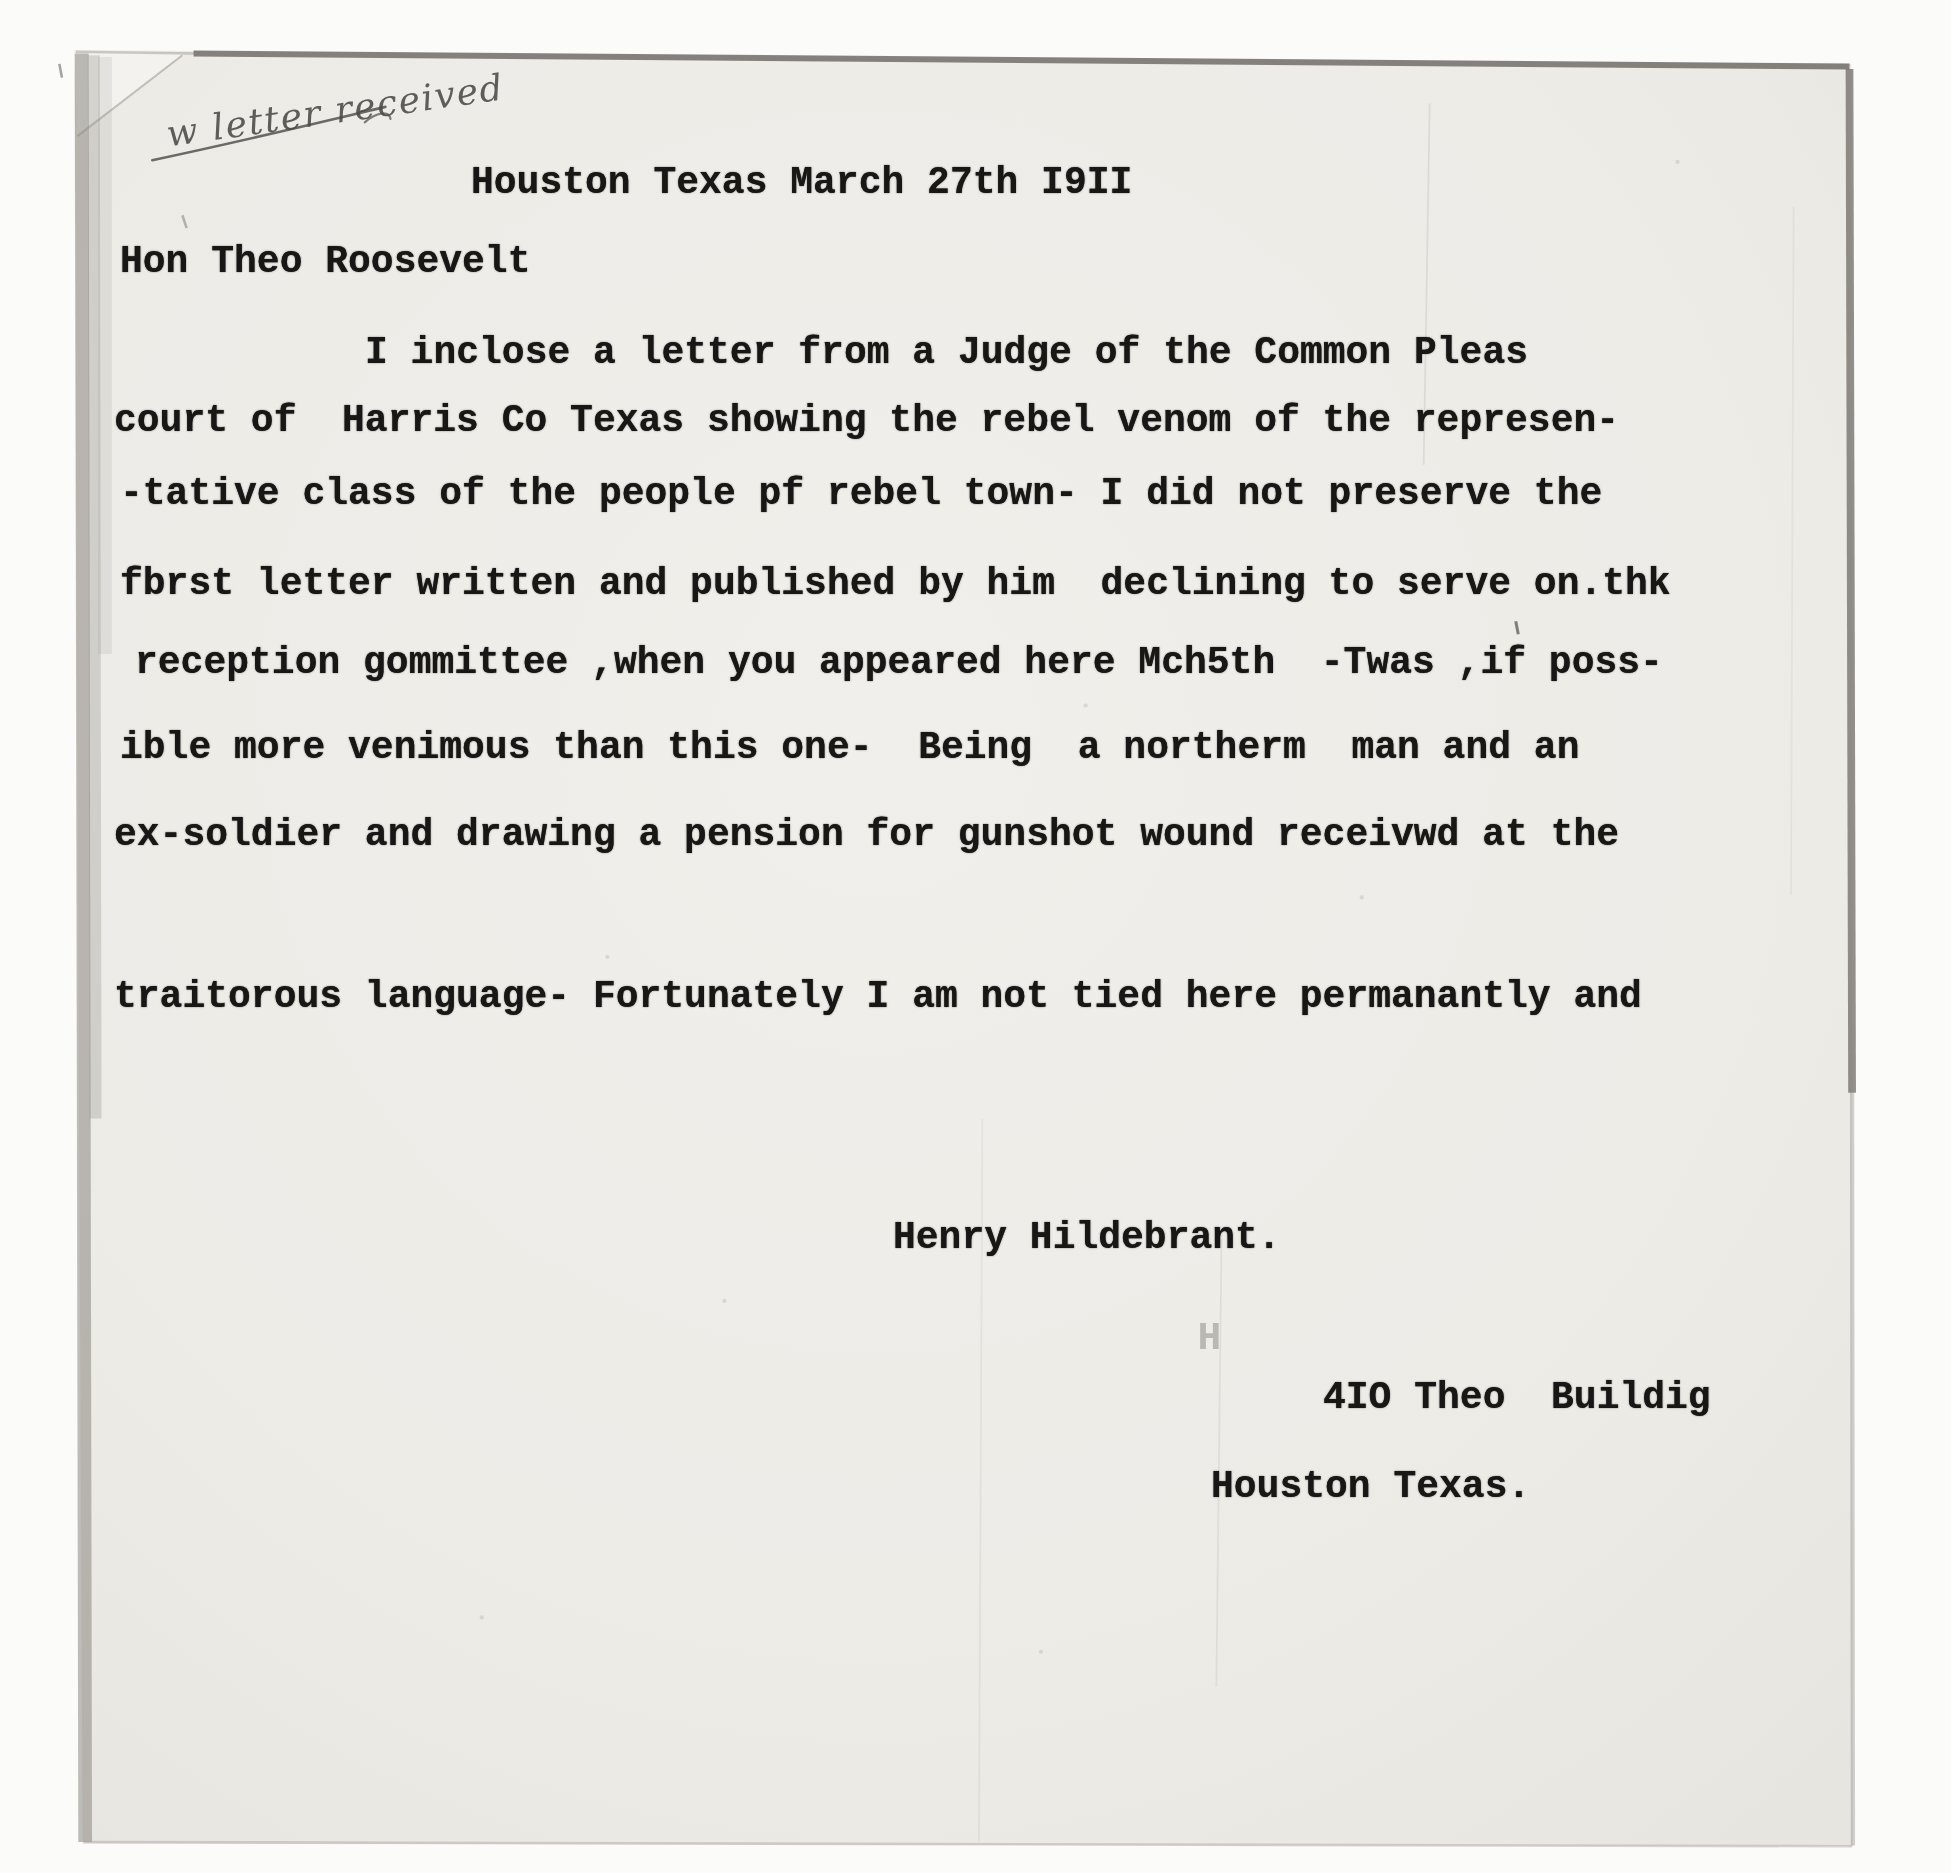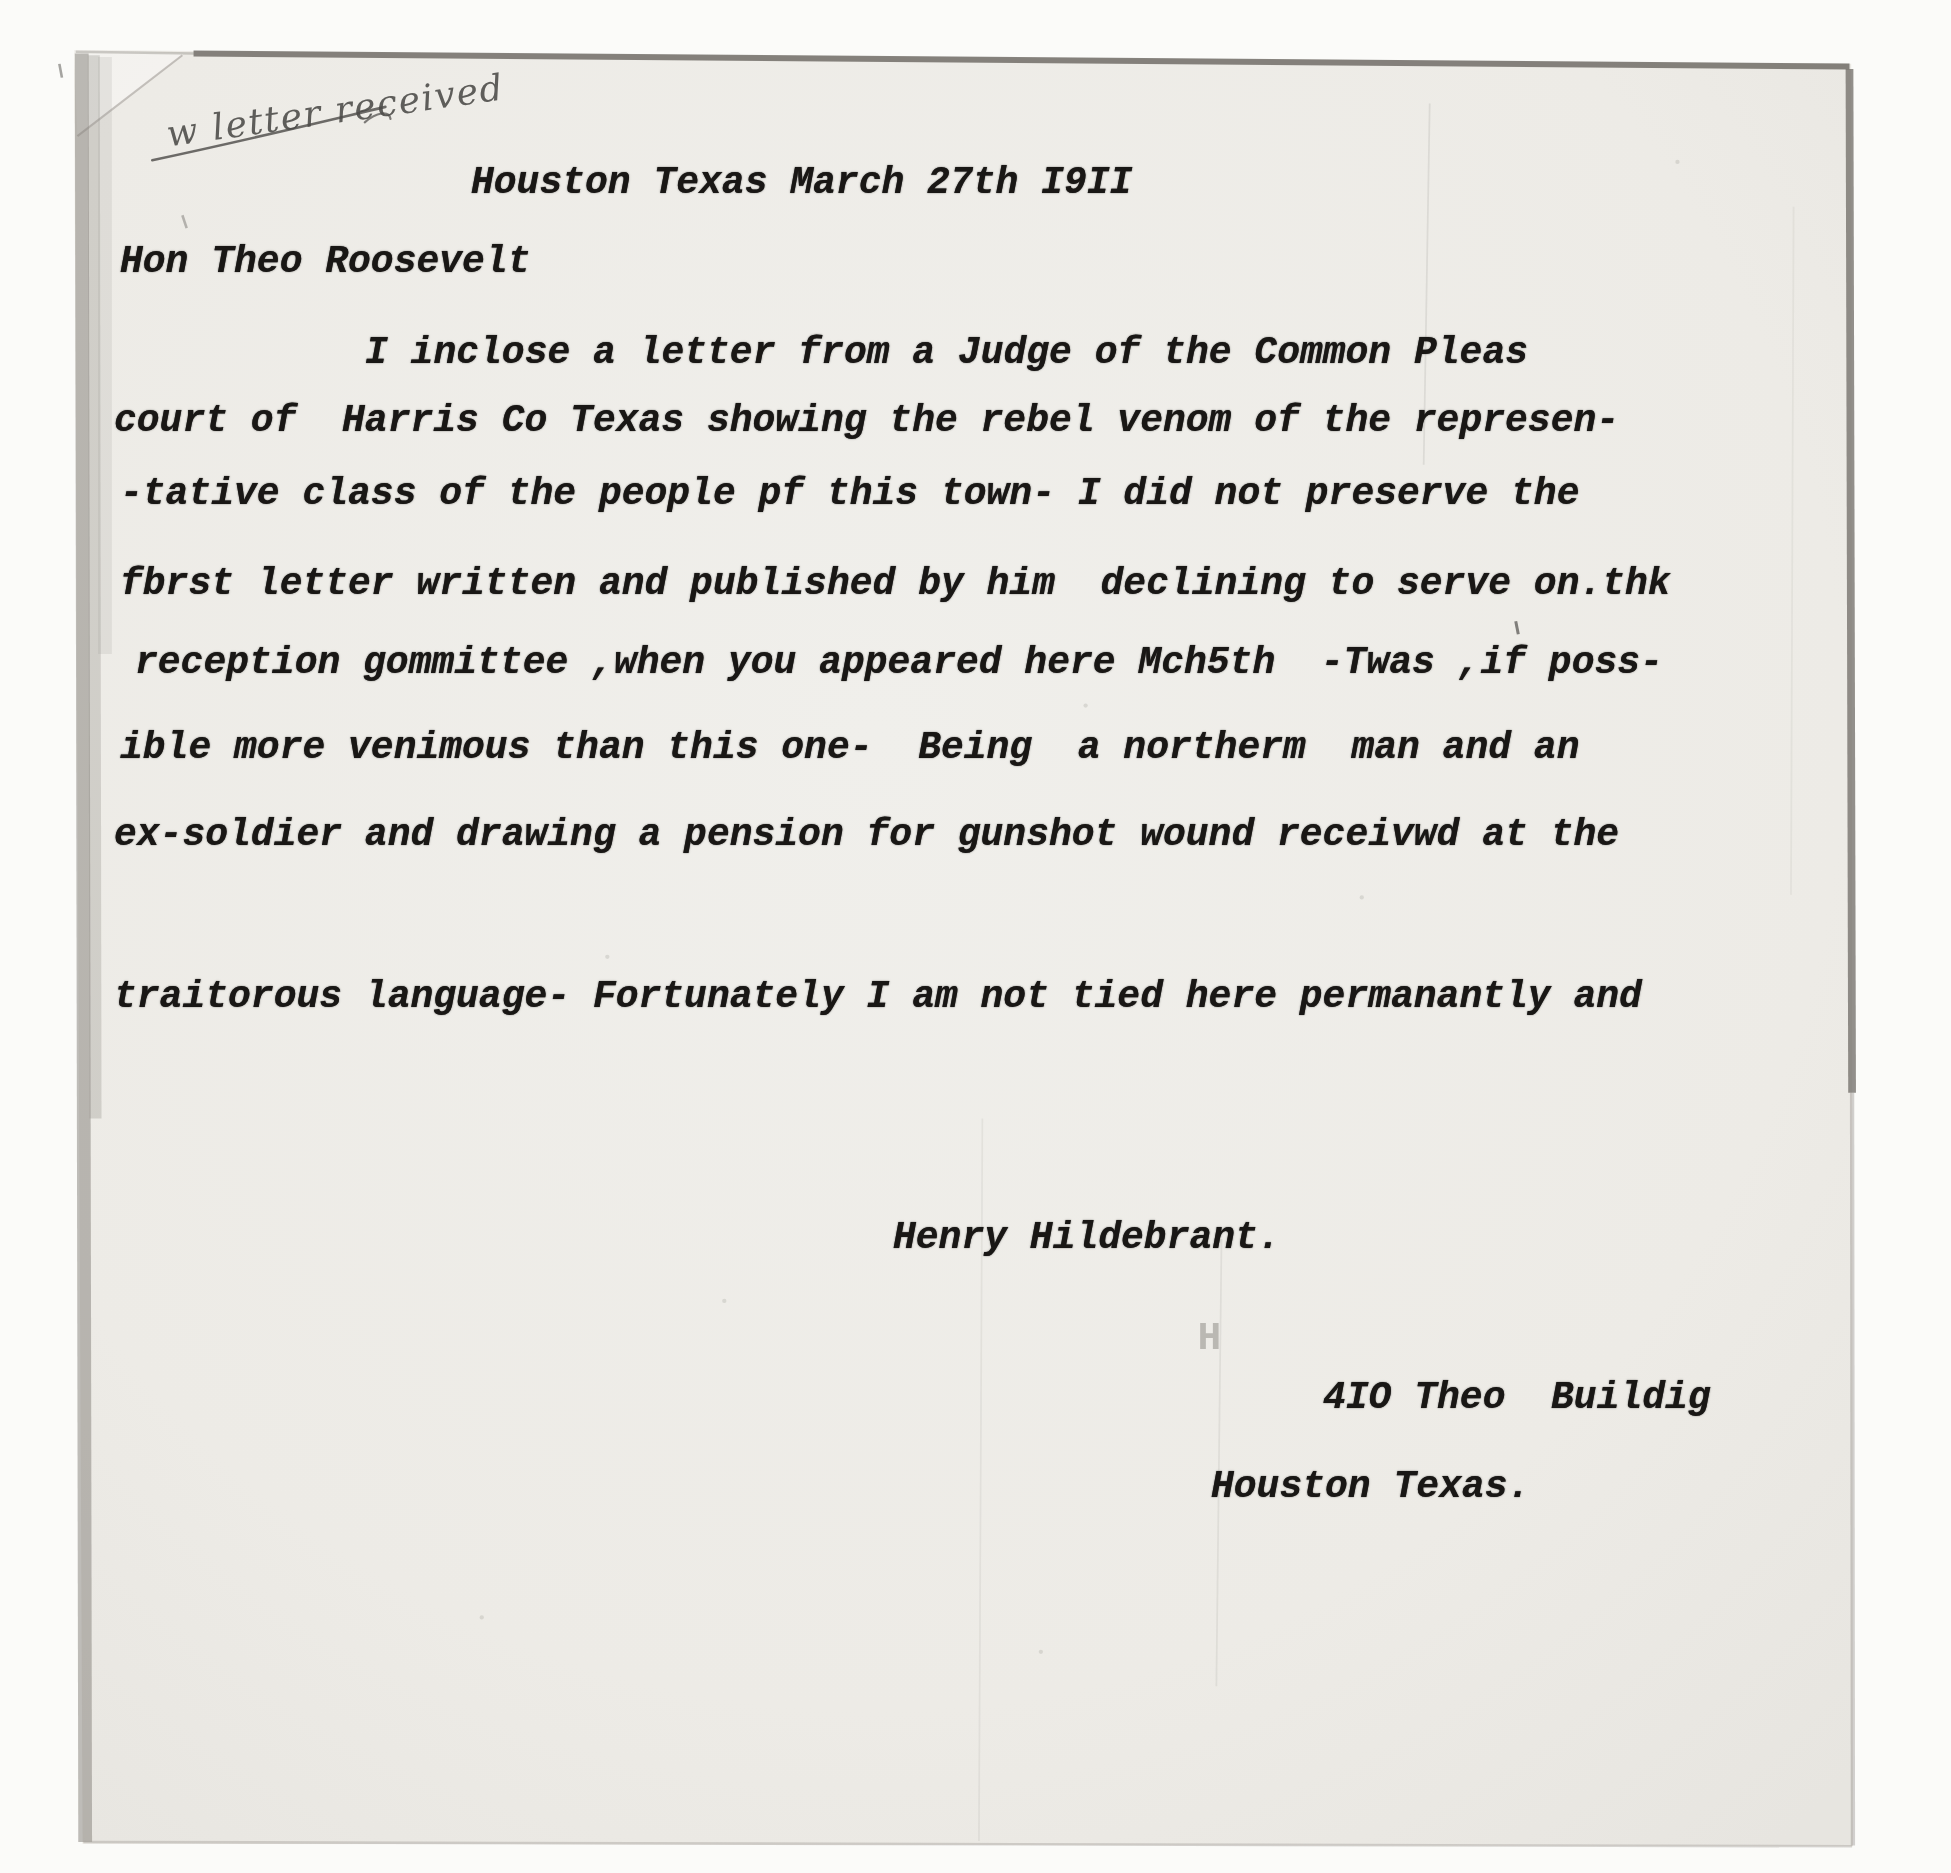--- a/index.html
+++ b/index.html
@@ -15,21 +15,20 @@
   .tline {
     position: absolute;
     white-space: pre;
     font-family: "Liberation Mono", "DejaVu Sans Mono", monospace;
     font-size: 38px;
     line-height: 45px;
     font-weight: 700;
     color: #191715;
     text-shadow: 0 0 0.9px rgba(25,23,21,.85), 0 0 2.6px rgba(25,23,21,.22);
     letter-spacing: 0px;
-    font-style: italic;
   }
 </style>
 </head>
 <body>
 
 <div id="stage">
 
   <svg id="edges" width="1951" height="1874" viewBox="0 0 2268 2178">
     <defs>
       <radialGradient id="paperGrad" cx="45%" cy="38%" r="80%">
@@ -83,21 +82,21 @@
     </g>
 
     <text x="1392" y="1568" style="font-family:'Liberation Mono','DejaVu Sans Mono',monospace;font-size:46px;font-weight:700;" fill="#7d7a74" opacity="0.45">H</text>
   </svg>
 
   <div class="tline" style="left:471px;top:160px">Houston Texas March 27th I9II</div>
   <div class="tline" style="left:365px;top:330px">I inclose a letter from a Judge of the Common Pleas</div>
 
   <div class="tline" style="left:120px;top:239px">Hon Theo Roosevelt</div>
   <div class="tline" style="left:114px;top:398px">court of  Harris Co Texas showing the rebel venom of the represen-</div>
-  <div class="tline" style="left:120px;top:471px">-tative class of the people pf this town- I did not preserve the</div>
+  <div class="tline" style="left:120px;top:471px">-tative class of the people pf rebel town- I did not preserve the</div>
   <div class="tline" style="left:120px;top:561px">fbrst letter written and published by him  declining to serve on.thk</div>
   <div class="tline" style="left:135px;top:640px">reception gommittee ,when you appeared here Mch5th  -Twas ,if poss-</div>
   <div class="tline" style="left:120px;top:725px">ible more venimous than this one-  Being  a northerm  man and an</div>
   <div class="tline" style="left:114px;top:812px">ex-soldier and drawing a pension for gunshot wound receivwd at the</div>
   <div class="tline" style="left:114px;top:974px">traitorous language- Fortunately I am not tied here permanantly and</div>
 
   <div class="tline" style="left:893px;top:1215px">Henry Hildebrant.</div>
   <div class="tline" style="left:1323px;top:1375px">4IO Theo  Buildig</div>
   <div class="tline" style="left:1211px;top:1464px">Houston Texas.</div>
 

